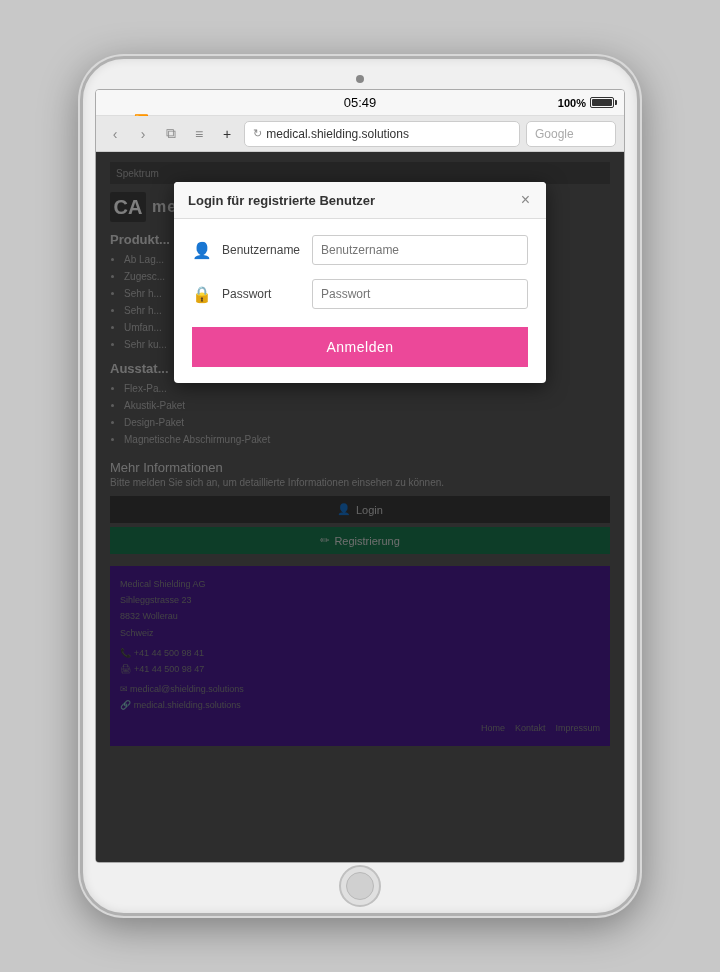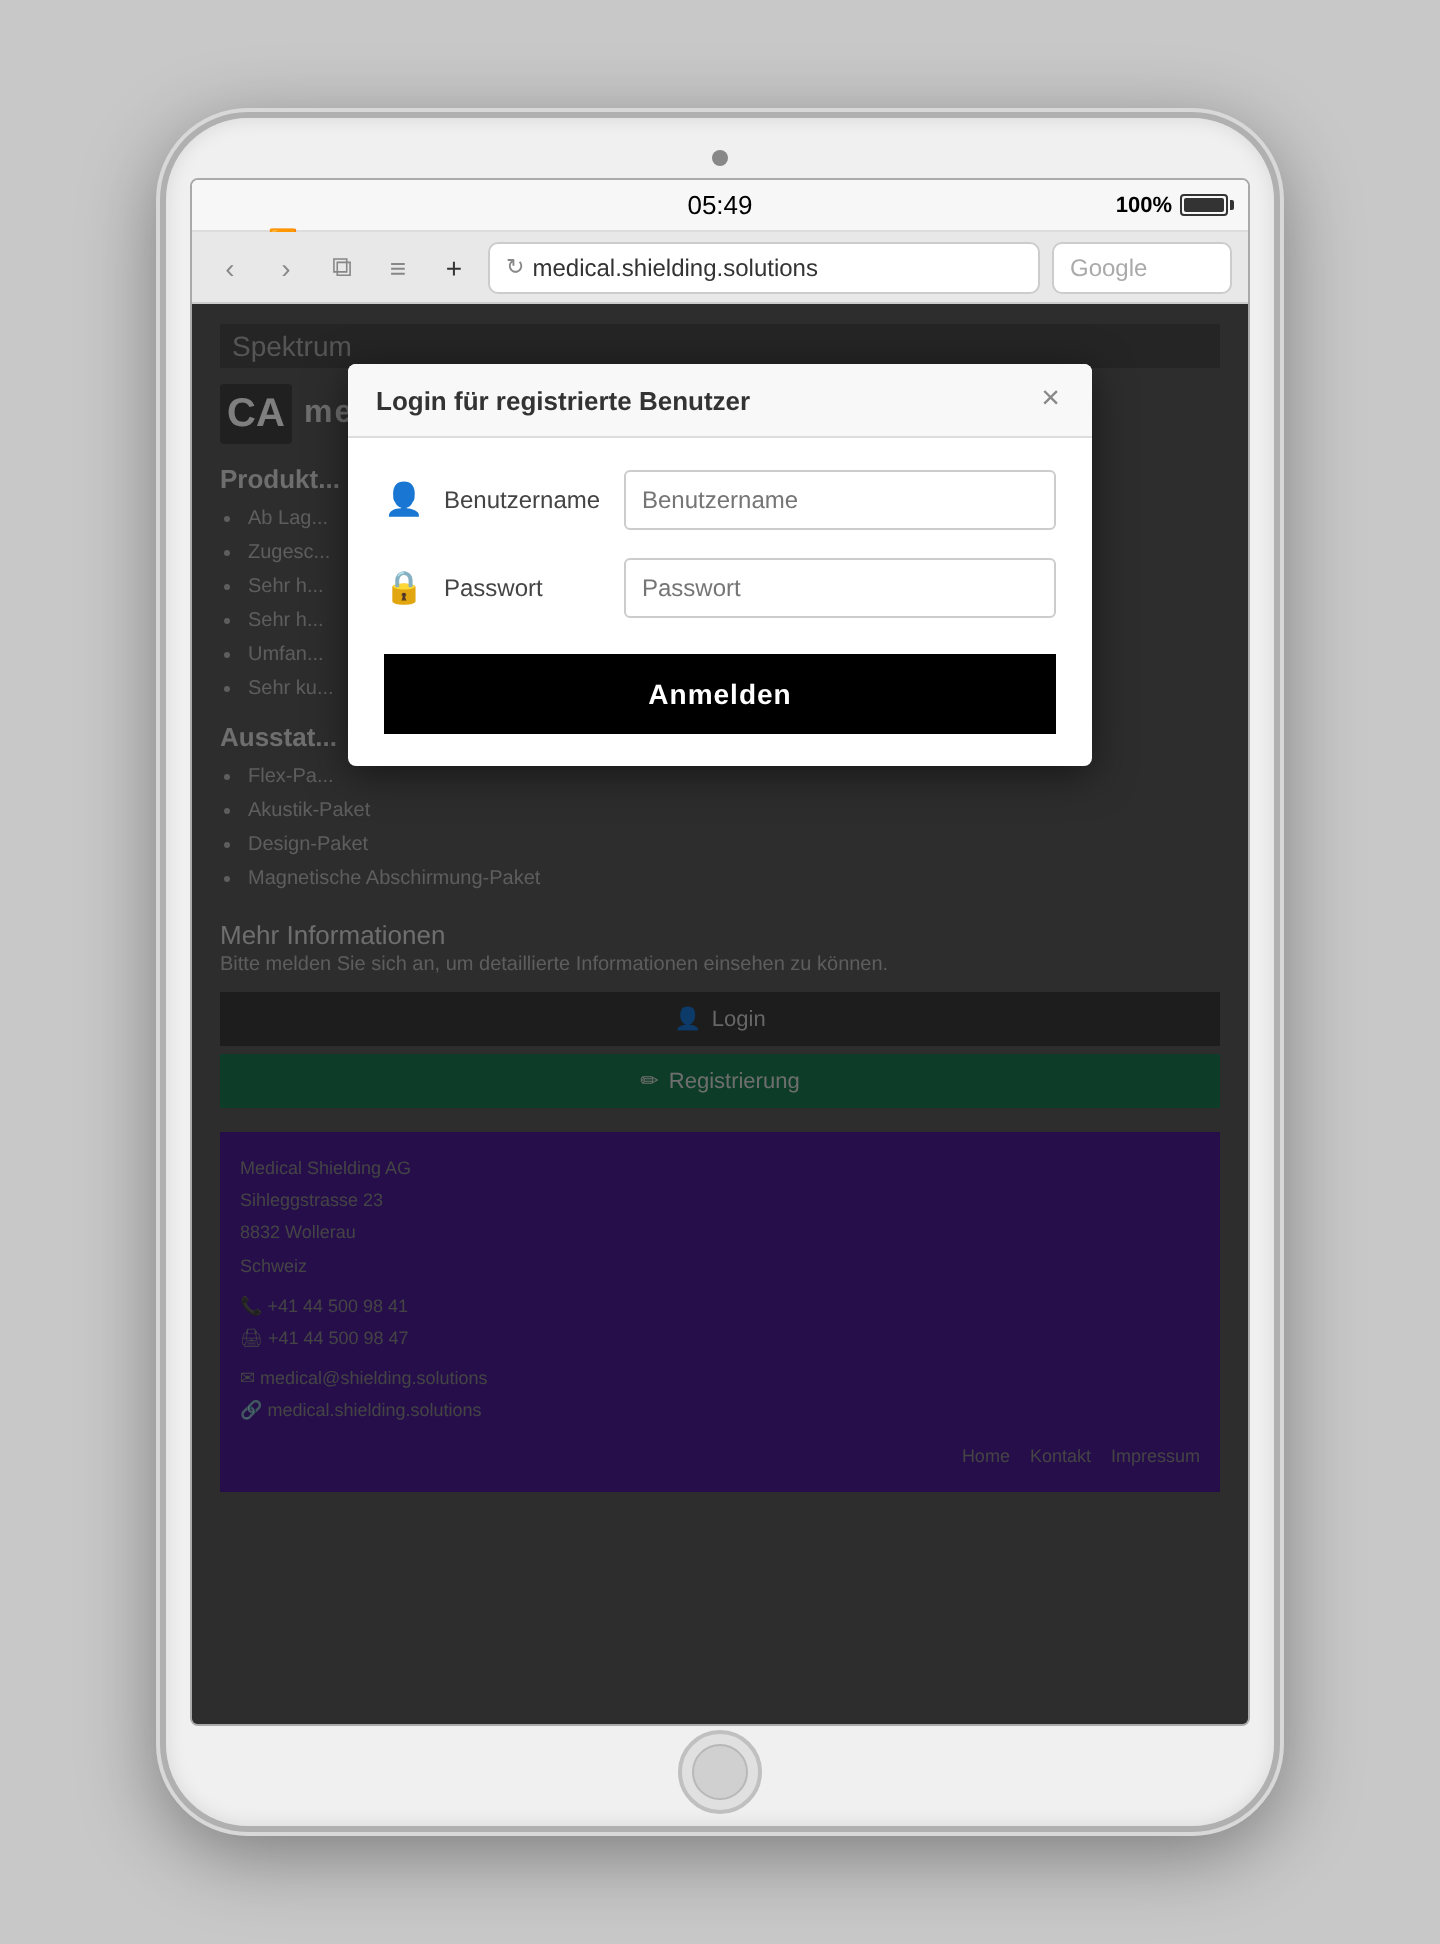--- a/index.html
+++ b/index.html
@@ -381,26 +381,26 @@
       border: 1px solid #ccc;
       border-radius: 3px;
       padding: 0 8px;
       font-size: 12px;
       color: #999;
       outline: none;
     }
 
     .submit-btn {
       width: 100%;
-      background: #000000;
+      background: #ec4899;
       color: white;
       border: none;
       padding: 12px 0;
       font-size: 14px;
-      font-weight: 700;
+      font-weight: 400;
       cursor: pointer;
       letter-spacing: 0.5px;
       margin-top: 4px;
     }
 
     .home-button {
       width: 42px;
       height: 42px;
       background: #e0e0e0;
       border-radius: 50%;
@@ -461,21 +461,21 @@
       </div>
       <div class="search-bar">
         <span>Google</span>
       </div>
     </div>
 
     <div class="page-content">
       <div class="website-bg">
 
         <div class="website-header-bar">
-          <span style="color:#aaa; font-size:14px;">Spektrum</span>
+          <span style="color:#aaa; font-size:10px;">Spektrum</span>
         </div>
 
         <div class="website-logo">
           <div class="logo-ca">CA</div>
           <div class="logo-text">medical shielding</div>
         </div>
 
         <div class="main-content-area">
           <div class="left-column">
             <div class="section-title">Produkt...</div>

